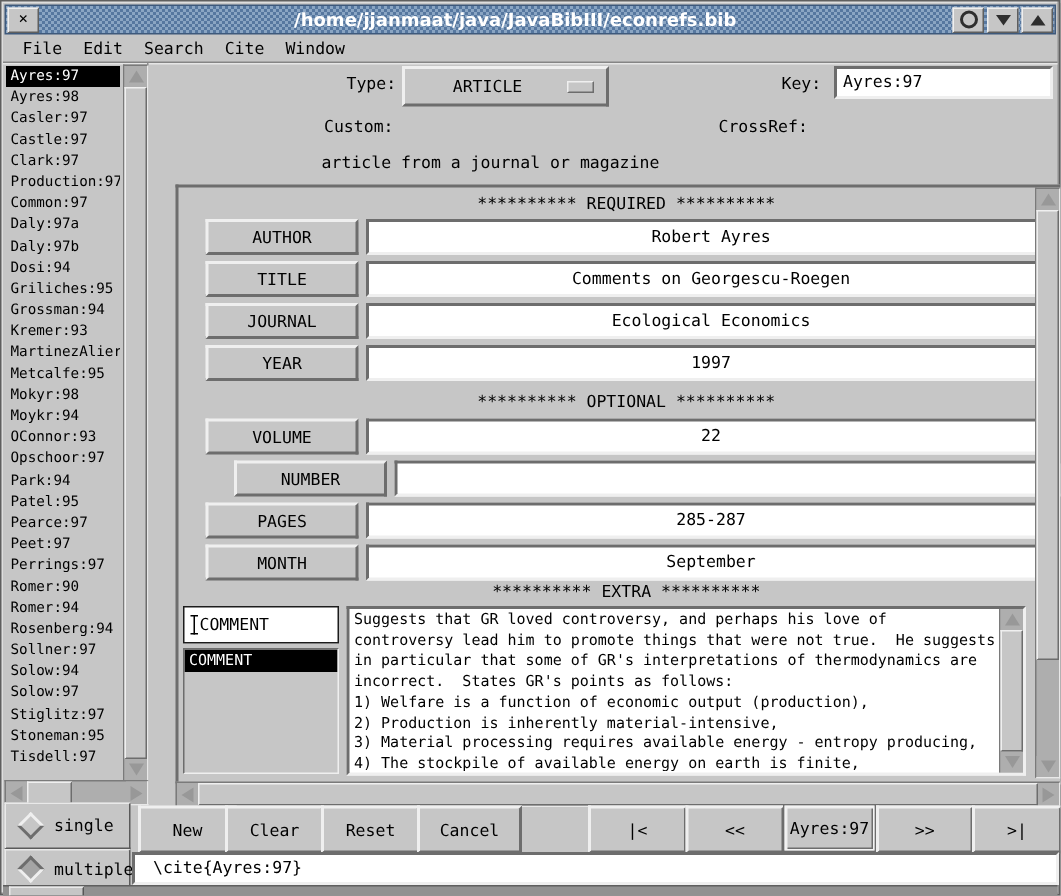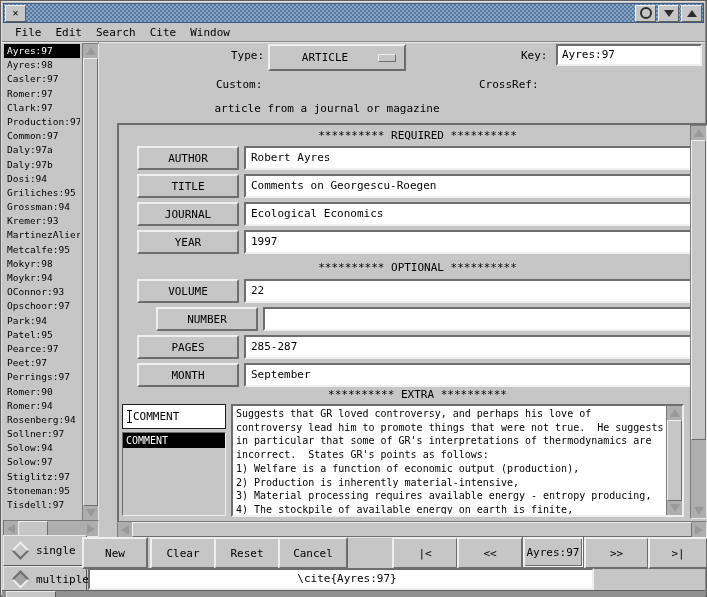--- a/index.html
+++ b/index.html
@@ -64,21 +64,21 @@
   
   .panel{position:absolute;left:117px;top:123px;width:588px;height:396px;
     border:2px solid;border-color:#6d6d6d #efefef #efefef #6d6d6d;background:#c6c6c6;}
   .sec-header{position:absolute;left:0;width:565px;text-align:center;font-size:11px;margin-left:16px;}
   .field-row{position:absolute;left:15px;width:584px;height:24px;}
   .field-label{position:absolute;left:3px;top:0;width:102px;height:24px;box-sizing:border-box;
     display:flex;align-items:center;justify-content:center;
     background:#c6c6c6;border:2px solid;border-color:#efefef #6d6d6d #6d6d6d #efefef;cursor:default;}
   .field-value{position:absolute;left:110px;top:0;width:455px;height:24px;box-sizing:border-box;
     background:#fff;border:2px solid;border-color:#6d6d6d #efefef #efefef #6d6d6d;
-    line-height:19px;padding-left:5px;white-space:nowrap;overflow:hidden;cursor:text;}
+    line-height:19px;padding-left:5px;white-space:nowrap;overflow:hidden;cursor:text;text-align:center;}
   .comment-name{position:absolute;left:3px;top:279px;width:104px;height:25px;box-sizing:border-box;
     background:#fff;border:1px solid #1c1c1c;box-shadow:inset 0 0 0 2px #fff;
     display:flex;align-items:center;padding-left:4px;cursor:text;}
   .ibeam{display:inline-block;position:relative;width:5px;height:13px;margin-right:1px;
     background:linear-gradient(#000,#000) center/1px 100% no-repeat;}
   .ibeam::before,.ibeam::after{content:"";position:absolute;left:0;right:0;height:1px;background:#000;}
   .ibeam::before{top:0}.ibeam::after{bottom:0}
   .comment-list{position:absolute;left:3px;top:307px;width:104px;height:84px;box-sizing:border-box;
     border:1px solid;border-color:#6d6d6d #efefef #efefef #6d6d6d;background:#c6c6c6;overflow:hidden;}
   .comment-list .list-item{font-size:10px;height:15px;line-height:15px;}
@@ -101,20 +101,21 @@
 </style>
 </head>
 <body>
 
 <div class="window">
 
   <div class="titlebar">
     <div class="tb-btn tb-close">
       <span>✕</span>
     </div>
+    <div class="tb-title">/home/jjanmaat/java/JavaBibIII/econrefs.bib</div>
     <div class="tb-right">
       <div class="tb-btn">
         <span class="glyph-circle"></span>
       </div>
       <div class="tb-btn">
         <span class="tri tri-down"></span>
       </div>
       <div class="tb-btn">
         <span class="tri tri-up"></span>
       </div>
@@ -129,21 +130,21 @@
       <span class="menu-item">Cite</span>
       <span class="menu-item">Window</span>
     </div>
 
   <div class="left-column">
     <div class="listbox">
 
     <div class="list-item selected">Ayres:97</div>
         <div class="list-item">Ayres:98</div>
         <div class="list-item">Casler:97</div>
-        <div class="list-item">Romer:97</div>
+        <div class="list-item">Castle:97</div>
         <div class="list-item">Clark:97</div>
         <div class="list-item">Production:97</div>
         <div class="list-item">Common:97</div>
         <div class="list-item">Daly:97a</div>
         <div class="list-item">Daly:97b</div>
         <div class="list-item">Dosi:94</div>
         <div class="list-item">Griliches:95</div>
         <div class="list-item">Grossman:94</div>
         <div class="list-item">Kremer:93</div>
         <div class="list-item">MartinezAlier:9</div>
@@ -304,30 +305,30 @@
 
   <div class="mode-cell" style="top:535px;height:31px;">
     <span class="diamond"></span>
     <span>single</span>
   </div>
   <div class="mode-cell" style="top:566px;height:26px;">
     <span class="diamond selected"></span>
     <span>multiple</span>
   </div>
 
-  <div class="btn" style="left:82px;top:537px;width:62px;height:28px;">New</div>
+  <div class="btn" style="left:92px;top:537px;width:62px;height:28px;">New</div>
   <div class="btn" style="left:150px;top:537px;width:62px;height:28px;">Clear</div>
   <div class="btn" style="left:214px;top:537px;width:62px;height:28px;">Reset</div>
   <div class="btn" style="left:278px;top:537px;width:66px;height:28px;">Cancel</div>
 
   <div class="btn" style="left:392px;top:537px;width:62px;height:28px;">|&lt;</div>
   <div class="btn" style="left:457px;top:537px;width:62px;height:28px;">&lt;&lt;</div>
   <div class="btn current" style="left:523px;top:537px;width:58px;height:28px;">Ayres:97</div>
   <div class="btn" style="left:584px;top:537px;width:61px;height:28px;">&gt;&gt;</div>
   <div class="btn" style="left:648px;top:537px;width:56px;height:28px;">&gt;|</div>
 
-  <div class="text-input" style="left:88px;top:568px;width:506px;height:22px;box-sizing:border-box;padding-left:12px;text-align:center;">\cite{Ayres:97}</div>
+  <div class="text-input" style="left:88px;top:568px;width:618px;height:22px;box-sizing:border-box;padding-left:12px;">\cite{Ayres:97}</div>
 
   <div class="bottom-strip">
     <div class="resize-seg"></div>
   </div>
 
 </div>
 
 </body></html>

